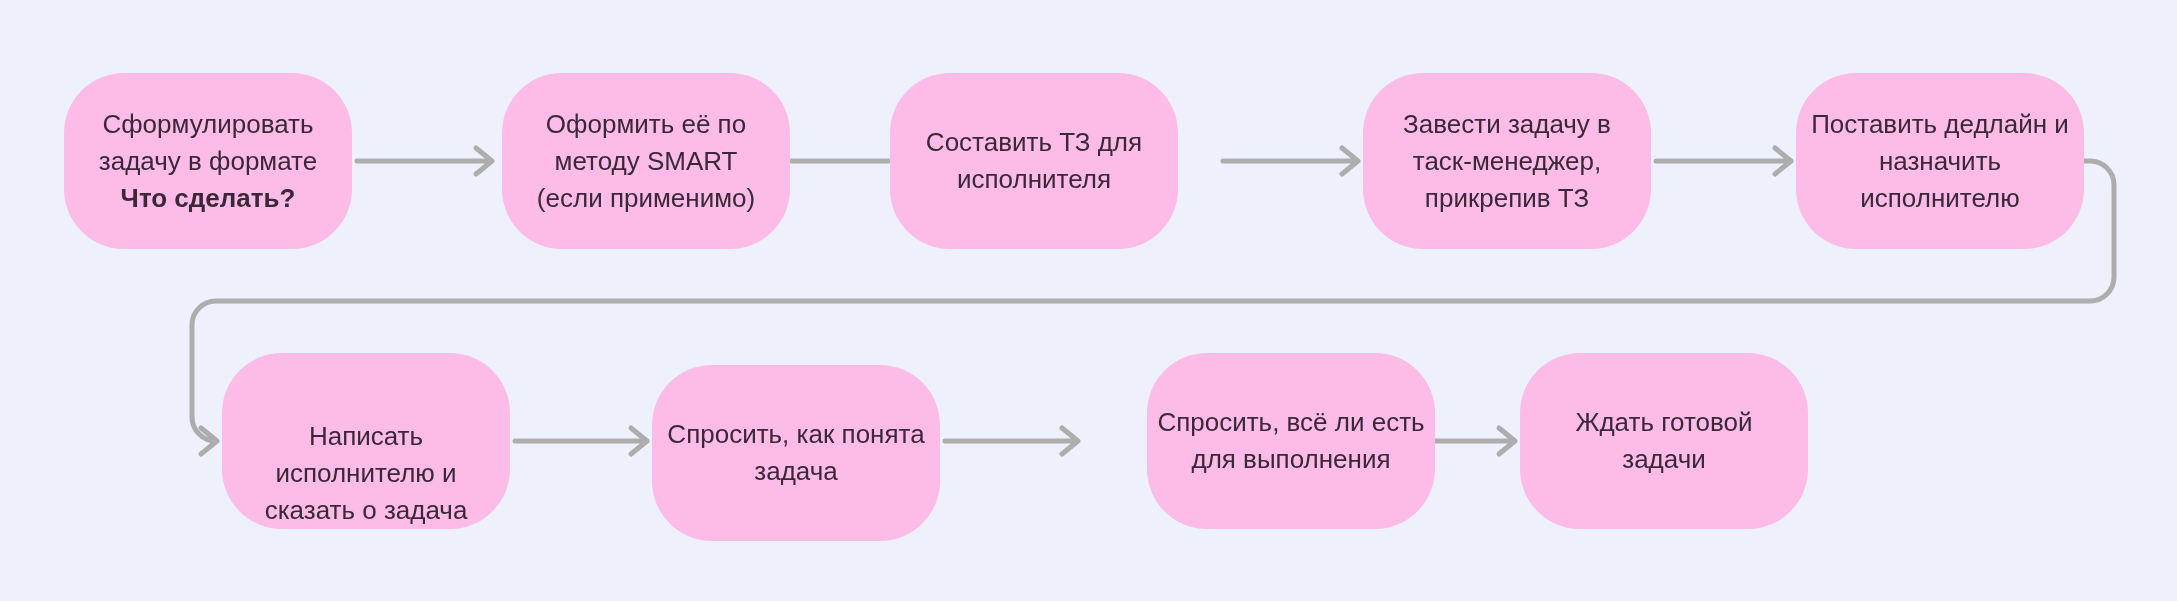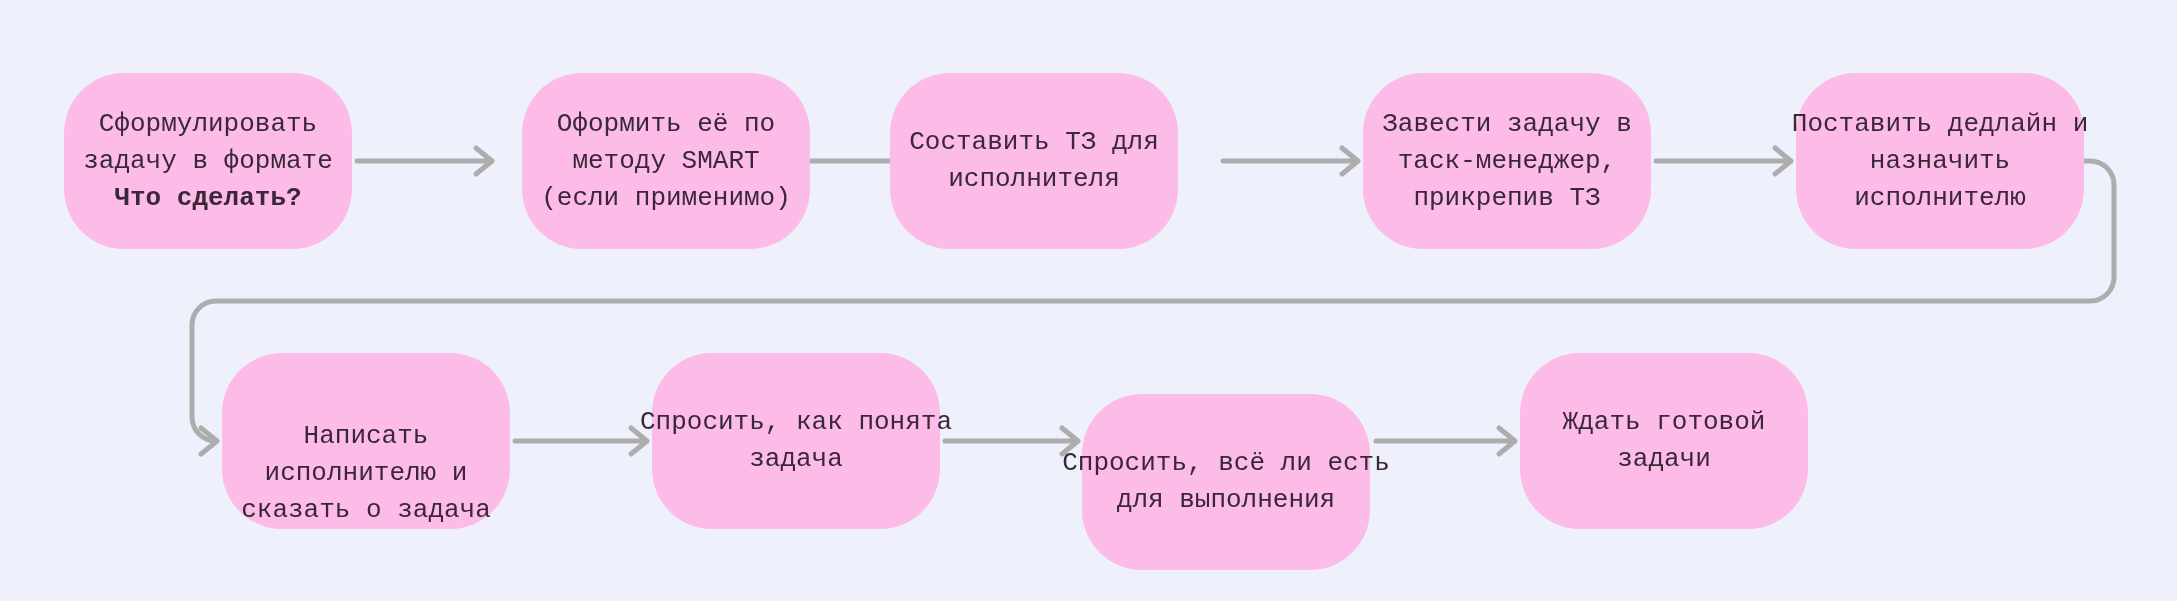--- a/index.html
+++ b/index.html
@@ -8,21 +8,21 @@
     --node-text: #3a2838;
     --arrow: #adadad;
   }
   * { margin: 0; padding: 0; box-sizing: border-box; }
   html, body { background: var(--bg); }
   .canvas {
     position: relative;
     width: 2177px;
     height: 584px;
     background: var(--bg);
-    font-family: Liberation Mono, monospace;
+    font-family: Liberation Sans, sans-serif;
     overflow: hidden;
   }
   .connector-layer {
     position: absolute;
     left: 0; top: 0;
     width: 2177px; height: 601px;
   }
   .arrow-path {
     stroke: var(--arrow);
     stroke-width: 5;
@@ -47,27 +47,27 @@
   .node-label {
     white-space: pre;
     text-align: center;
     color: var(--node-text);
     font-size: 26px;
     line-height: 37px;
     font-weight: 400;
   }
   .node-label.bold { font-weight: 700; }
   .n1 { left: 64px; }
-  .n2 { left: 522px; }
+  .n2 { left: 502px; }
   .n3 { left: 890px; }
   .n4 { left: 1363px; }
   .n5 { left: 1796px; }
   .n6 { left: 222px; justify-content: flex-end; }
-  .n7 { left: 652px; }
-  .n8 { left: 1082px; margin-top: 41px; }
+  .n7 { left: 652px; margin-top: 12px; }
+  .n8 { left: 1147px; }
   .n9 { left: 1520px; align-items: center; }
 </style>
 </head>
 <body>
 
 <div class="canvas">
 
   <svg class="connector-layer" viewBox="0 0 2177 601">
     <path class="arrow-path" d="M 357 161 L 492 161 M 476 148 L 492 161 L 476 174"></path>
     <path class="arrow-path" d="M 790 161 L 925 161 M 909 148 L 925 161 L 909 174"></path>

